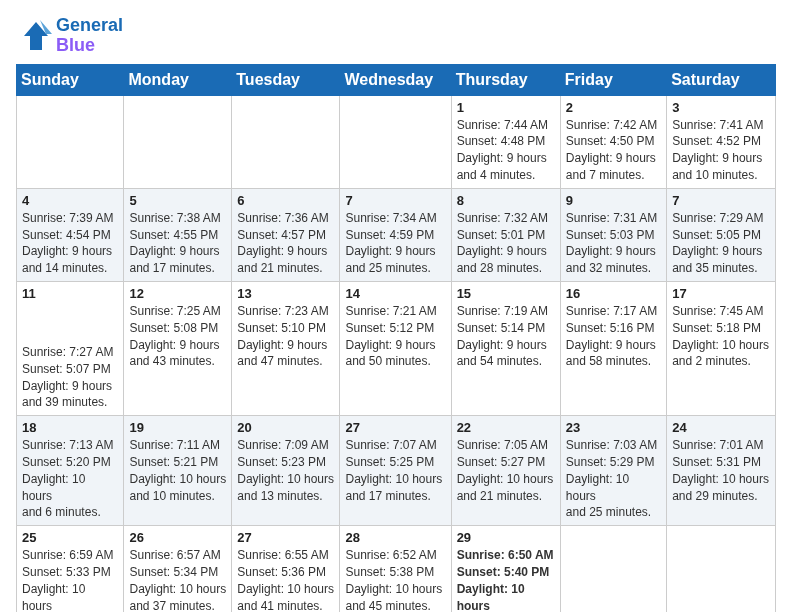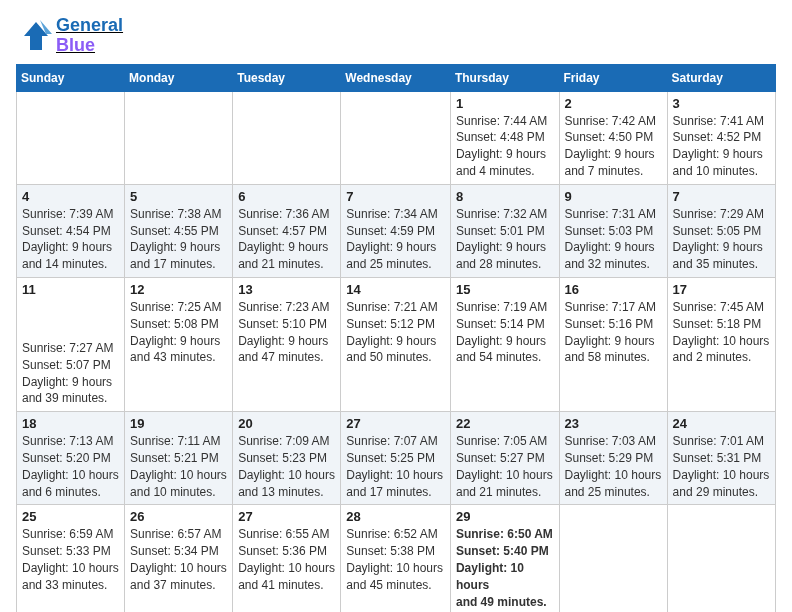--- a/index.html
+++ b/index.html
@@ -8,21 +8,20 @@
       background: #fff;
       width: 792px;
       min-height: 612px;
       padding: 16px;
     }
     .header-area {
       display: flex;
       justify-content: space-between;
       align-items: flex-end;
       margin-bottom: 8px;
-      text-decoration: underline;
     }
     .logo {
       display: flex;
       align-items: center;
       gap: 4px;
     }
     .logo-text {
       font-size: 18px;
       font-weight: bold;
       color: #333;
@@ -50,21 +49,21 @@
     .calendar {
       width: 100%;
       border-collapse: collapse;
       font-size: 11px;
     }
     .calendar th {
       background-color: #1a6bb5;
       color: #fff;
       padding: 6px 4px;
       text-align: left;
-      font-size: 12px;
+      font-size: 16px;
       font-weight: bold;
       border: 1px solid #1a6bb5;
     }
     .calendar td {
       border: 1px solid #ccc;
       vertical-align: top;
       padding: 4px 5px;
       width: 113px;
       height: 90px;
       background: #fff;

